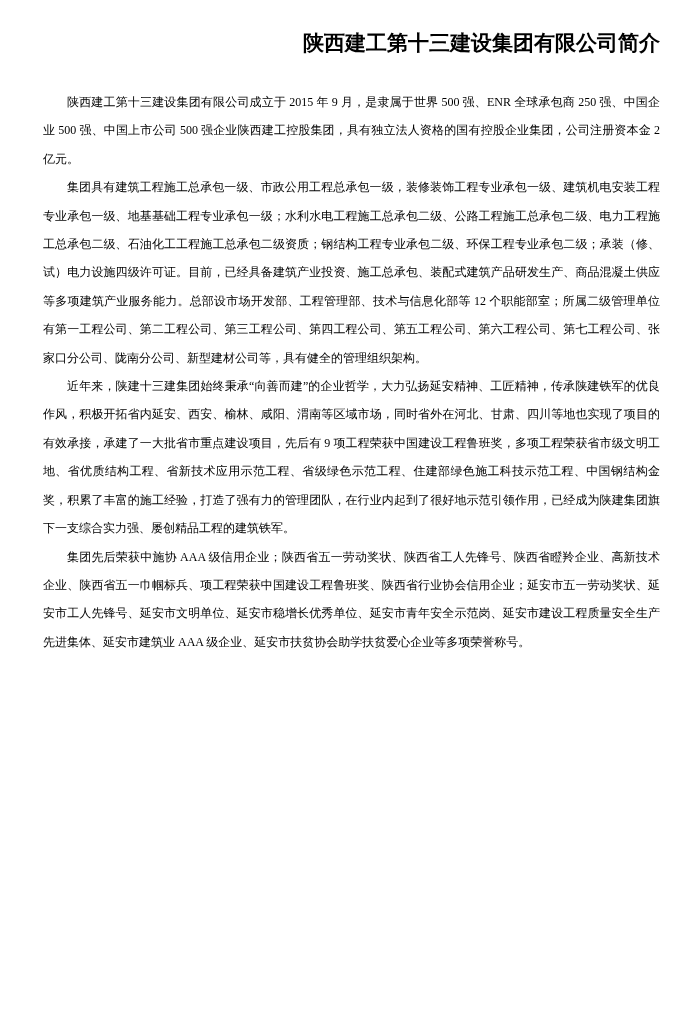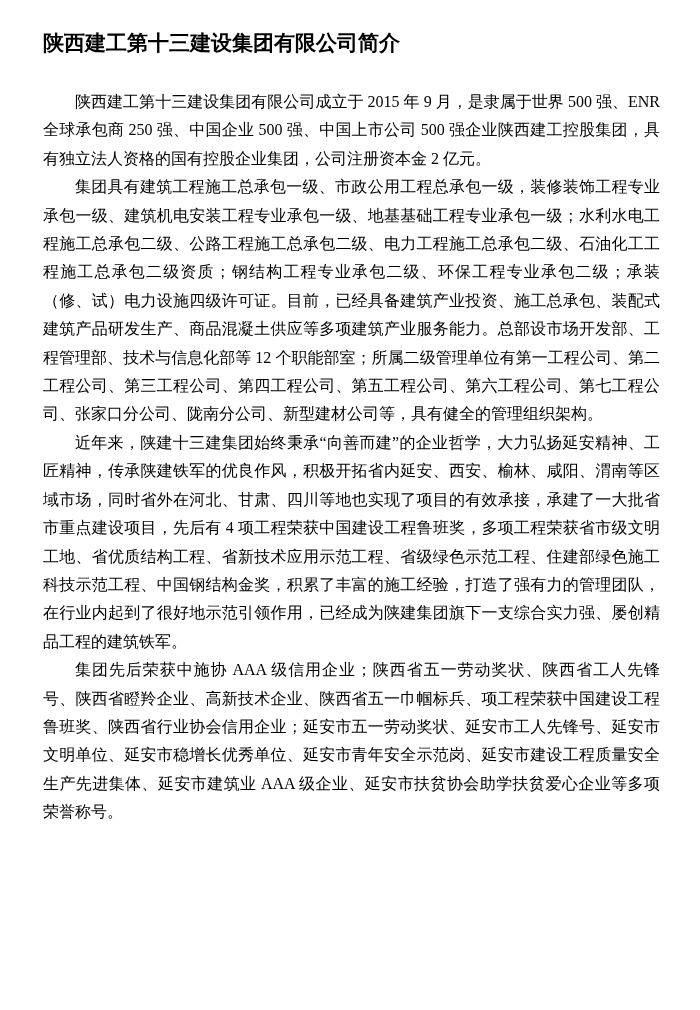--- a/index.html
+++ b/index.html
@@ -16,39 +16,39 @@
     padding: 28px 40px 0 43px;
     color: #000000;
     overflow: hidden;
   }
   .doc-title {
     margin: 0 0 30px 0;
     font-family: "Liberation Sans", sans-serif;
     font-size: 21px;
     font-weight: 700;
     line-height: 30px;
-    text-align: left;
+    text-align: right;
     color: #000000;
   }
   .doc-body p {
     margin: 0;
     font-family: "Liberation Serif", serif;
-    font-size: 16px;
+    font-size: 12px;
     line-height: 28.4px;
     text-align: justify;
     text-indent: 2em;
     color: #000000;
     word-break: break-all;
   }
 </style>
 </head>
 <body>
 
 <div class="page">
   <h1 class="doc-title">陕西建工第十三建设集团有限公司简介</h1>
 
   <section class="doc-body">
     <p>陕西建工第十三建设集团有限公司成立于 2015 年 9 月，是隶属于世界 500 强、ENR 全球承包商 250 强、中国企业 500 强、中国上市公司 500 强企业陕西建工控股集团，具有独立法人资格的国有控股企业集团，公司注册资本金 2 亿元。</p>
     <p>集团具有建筑工程施工总承包一级、市政公用工程总承包一级，装修装饰工程专业承包一级、建筑机电安装工程专业承包一级、地基基础工程专业承包一级；水利水电工程施工总承包二级、公路工程施工总承包二级、电力工程施工总承包二级、石油化工工程施工总承包二级资质；钢结构工程专业承包二级、环保工程专业承包二级；承装（修、试）电力设施四级许可证。目前，已经具备建筑产业投资、施工总承包、装配式建筑产品研发生产、商品混凝土供应等多项建筑产业服务能力。总部设市场开发部、工程管理部、技术与信息化部等 12 个职能部室；所属二级管理单位有第一工程公司、第二工程公司、第三工程公司、第四工程公司、第五工程公司、第六工程公司、第七工程公司、张家口分公司、陇南分公司、新型建材公司等，具有健全的管理组织架构。</p>
-    <p>近年来，陕建十三建集团始终秉承“向善而建”的企业哲学，大力弘扬延安精神、工匠精神，传承陕建铁军的优良作风，积极开拓省内延安、西安、榆林、咸阳、渭南等区域市场，同时省外在河北、甘肃、四川等地也实现了项目的有效承接，承建了一大批省市重点建设项目，先后有 4 项工程荣获中国建设工程鲁班奖，多项工程荣获省市级文明工地、省优质结构工程、省新技术应用示范工程、省级绿色示范工程、住建部绿色施工科技示范工程、中国钢结构金奖，积累了丰富的施工经验，打造了强有力的管理团队，在行业内起到了很好地示范引领作用，已经成为陕建集团旗下一支综合实力强、屡创精品工程的建筑铁军。</p>
+    <p>近年来，陕建十三建集团始终秉承“向善而建”的企业哲学，大力弘扬延安精神、工匠精神，传承陕建铁军的优良作风，积极开拓省内延安、西安、榆林、咸阳、渭南等区域市场，同时省外在河北、甘肃、四川等地也实现了项目的有效承接，承建了一大批省市重点建设项目，先后有 9 项工程荣获中国建设工程鲁班奖，多项工程荣获省市级文明工地、省优质结构工程、省新技术应用示范工程、省级绿色示范工程、住建部绿色施工科技示范工程、中国钢结构金奖，积累了丰富的施工经验，打造了强有力的管理团队，在行业内起到了很好地示范引领作用，已经成为陕建集团旗下一支综合实力强、屡创精品工程的建筑铁军。</p>
     <p>集团先后荣获中施协 AAA 级信用企业；陕西省五一劳动奖状、陕西省工人先锋号、陕西省瞪羚企业、高新技术企业、陕西省五一巾帼标兵、项工程荣获中国建设工程鲁班奖、陕西省行业协会信用企业；延安市五一劳动奖状、延安市工人先锋号、延安市文明单位、延安市稳增长优秀单位、延安市青年安全示范岗、延安市建设工程质量安全生产先进集体、延安市建筑业 AAA 级企业、延安市扶贫协会助学扶贫爱心企业等多项荣誉称号。</p>
   </section>
 </div>
 
 </body></html>

